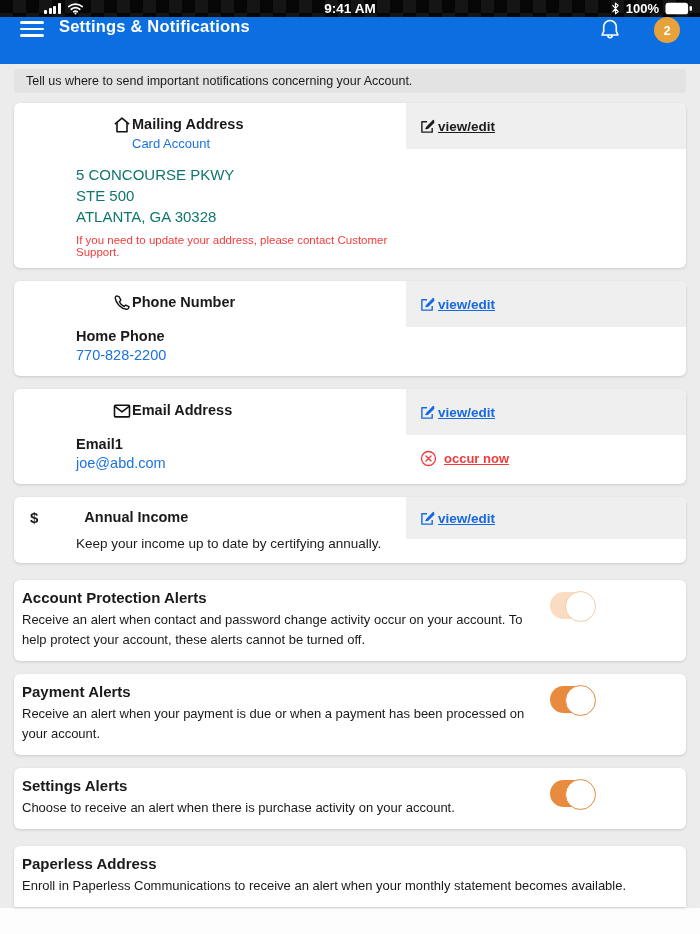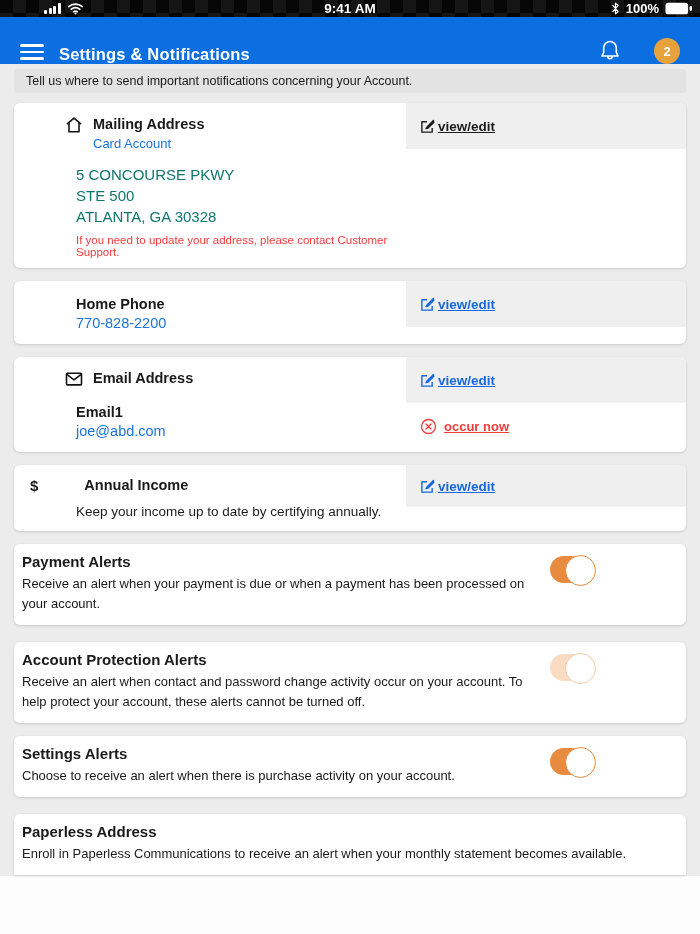--- a/index.html
+++ b/index.html
@@ -18,21 +18,21 @@
   }
   .sb-left, .sb-right { display:flex; align-items:center; gap:6px;padding-left:36px; }
   .sb-time { position:absolute; left:0; right:0; text-align:center; font-size:13.5px; }
   .sig-bars { display:flex; align-items:flex-end; gap:1.5px; height:11px; }
   .sig-bars i { display:block; width:3px; background:#fff; border-radius:1px; }
   .sig-bars i:nth-child(1){height:4px;} .sig-bars i:nth-child(2){height:6px;}
   .sig-bars i:nth-child(3){height:8px;} .sig-bars i:nth-child(4){height:11px;}
 
   
   .app-header {
-    height:47px; background:#0B6FE1; display:flex; align-items:flex-end; padding:0 20px;
+    height:47px; background:#0B6FE1; display:flex; align-items:flex-start; padding:0 20px;
   }
   .hamburger { width:24px; cursor:pointer; }
   .hamburger span { display:block; height:2.6px; background:#fff; border-radius:2px; margin:4px 0; }
   .app-title { color:#fff; font-weight:700; font-size:16.5px; margin-left:15px; letter-spacing:.2px; }
   .header-right { margin-left:auto; display:flex; align-items:center; gap:32px; }
   .bell-btn { cursor:pointer; display:flex; }
   .notif-badge {
     width:26px; height:26px; border-radius:50%; background:#E8A23C; color:#fff;
     font-size:13px; font-weight:700; display:flex; align-items:center; justify-content:center;
     cursor:pointer;
@@ -56,21 +56,21 @@
   .info-right { width:280px; flex-shrink:0; }
   .ve-box { background:#EFEFEF; height:46px; display:flex; align-items:center; padding-left:14px; }
   .ve-box.short { height:42px; }
   .view-edit {
     display:inline-flex; align-items:center; gap:3px;
     font-size:13.5px; font-weight:700; color:#1669E0; cursor:pointer;
   }
   .view-edit .ve-label { text-decoration:underline; }
   .view-edit.dark { color:#1c1c1c; }
 
-  .info-header { display:flex; gap:9px; padding:11px 0 0 50px; }
+  .info-header { display:flex; padding:11px 0 0 50px;margin-left:48px; }
   .info-header .hdr-icon { width:20px; height:20px; margin-top:1px; flex-shrink:0; }
   .info-title { font-size:14.5px; font-weight:700; padding-top:2px; }
   .info-subtitle { font-size:13px; color:#1B73E0; margin-top:4px; }
 
   .address { margin:13px 0 0 62px; color:#0f766e; font-size:15px; line-height:21px; }
   .red-note { margin:7px 0 10px 62px; color:#F23B3B; font-size:11.5px; }
   .body-label { margin:15px 0 0 62px; font-size:14.5px; font-weight:700; }
   .body-value { margin:3px 0 13px 62px; font-size:14.5px; color:#1B73E0; }
 
   .verify-row {
@@ -196,20 +196,30 @@
             <span class="ve-label">view/edit</span>
           </span>
         </div>
       </div>
     </div>
   </div>
 
   <div class="card">
     <div class="info-grid">
       <div class="info-left">
+        <div class="info-header">
+          <span class="hdr-icon">
+            <svg width="20" height="20" viewBox="0 0 24 24" fill="none" stroke="#111" stroke-width="1.7" stroke-linejoin="round">
+              <path d="M5.5 3.5c-1 .4-1.8 1.3-1.6 2.7.3 2.8 2 6 4.6 8.7 2.6 2.6 5.9 4.3 8.7 4.6 1.4.2 2.3-.6 2.7-1.6l.5-1.6-4-1.8-1.7 1.7c-2-.8-5-3.8-5.8-5.8l1.7-1.7-1.8-4z"></path>
+            </svg>
+          </span>
+          <div>
+            <div class="info-title">Phone Number</div>
+          </div>
+        </div>
         <div class="body-label">Home Phone</div>
         <div class="body-value">770-828-2200</div>
       </div>
       <div class="info-right">
         <div class="ve-box">
           <span class="view-edit">
             <span style="display:flex;">
               <svg width="15" height="15" viewBox="0 0 16 16" fill="none" stroke="currentColor" stroke-width="1.5" stroke-linejoin="round">
                 <path d="M13 9.5V14H2V3h5.5"></path>
                   <path d="M7.5 8.6L14.3 1.6l.3 2-6.6 6.4-1.6.3z"></path>
@@ -282,36 +292,36 @@
                   <path d="M7.5 8.6L14.3 1.6l.3 2-6.6 6.4-1.6.3z"></path>
               </svg>
             </span>
             <span class="ve-label">view/edit</span>
           </span>
         </div>
       </div>
     </div>
   </div>
 
+  <div class="card alert-card" style="margin-top:17px;">
+    <div class="alert-text">
+      <div class="alert-title">Account Protection Alerts</div>
+      <div class="alert-desc">Receive an alert when contact and password change activity occur on your account. To help protect your account, these alerts cannot be turned off.</div>
+    </div>
+    <div class="toggle" data-state="on-disabled"></div>
+  </div>
+
   <div class="card alert-card">
     <div class="alert-text">
       <div class="alert-title">Payment Alerts</div>
       <div class="alert-desc">Receive an alert when your payment is due or when a payment has been processed on your account.</div>
     </div>
     <div class="toggle" data-state="on"></div>
   </div>
 
-  <div class="card alert-card" style="margin-top:17px;">
-    <div class="alert-text">
-      <div class="alert-title">Account Protection Alerts</div>
-      <div class="alert-desc">Receive an alert when contact and password change activity occur on your account. To help protect your account, these alerts cannot be turned off.</div>
-    </div>
-    <div class="toggle" data-state="on-disabled"></div>
-  </div>
-
   <div class="card alert-card">
     <div class="alert-text">
       <div class="alert-title">Settings Alerts</div>
       <div class="alert-desc">Choose to receive an alert when there is purchase activity on your account.</div>
     </div>
     <div class="toggle" data-state="on"></div>
   </div>
 
   <div class="card alert-card" style="margin-top:17px; margin-bottom:0; border-bottom-left-radius:0; border-bottom-right-radius:0;">
     <div class="alert-text">

